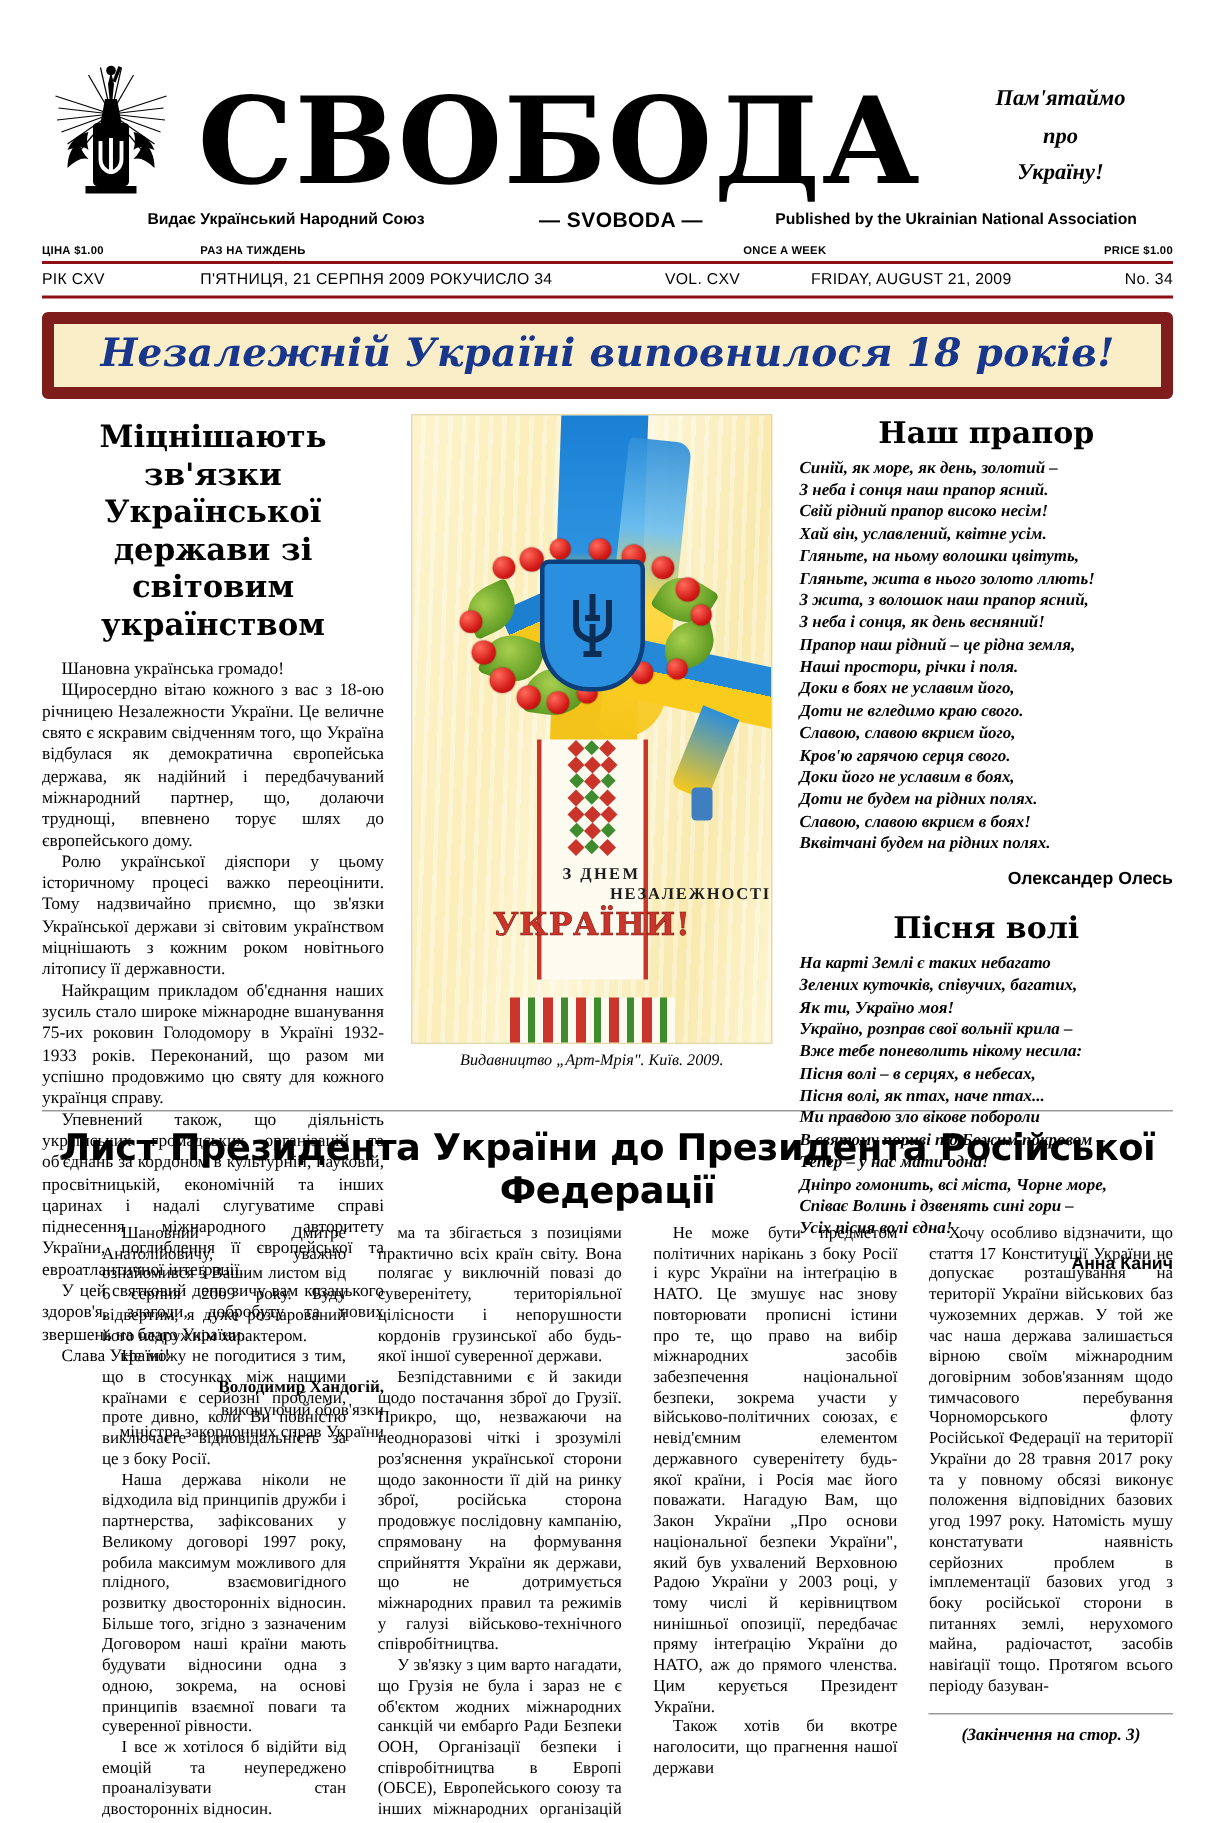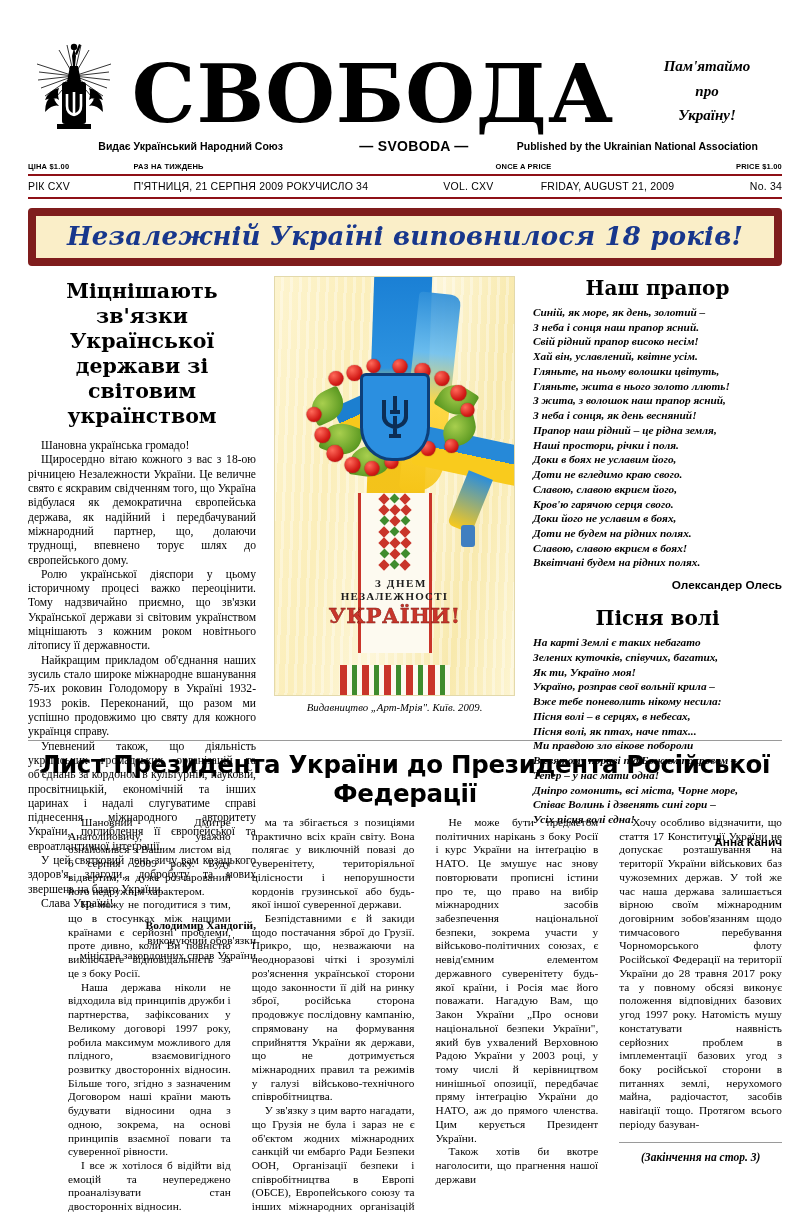--- a/index.html
+++ b/index.html
@@ -144,21 +144,21 @@
     background:#fdfaf0; border-left:3px solid #c9352a; border-right:3px solid #c9352a; }
   .rushnyk .row { height: 11px; display:flex; justify-content:center; gap:3px; align-items:center; }
   .rushnyk .d { width:8px; height:8px; background:#c9352a; transform: rotate(45deg); }
   .rushnyk .g { width:7px; height:7px; background:#3f8c2e; transform: rotate(45deg); }
   .rushnyk2 { position:absolute; left:50%; bottom:-2px; transform:translateX(-50%); width:110px; height:32px;
     background: repeating-linear-gradient(90deg,#c9352a 0 7px, #fdfaf0 7px 12px, #3f8c2e 12px 17px, #fdfaf0 17px 22px); }
   .poster-caption-art {
     position:absolute; left:0; right:0; top:300px; text-align:center;
   }
   .pc-1 { font-family:"Liberation Serif", serif; font-weight:700; font-size:11px; letter-spacing:1.6px; color:#1b1b1b;margin-left:13px; }
-  .pc-2 { font-family:"Liberation Serif", serif; font-weight:700; font-size:11px; letter-spacing:1.2px; color:#1b1b1b; margin-top:1px;}
+  .pc-2 { font-family:"Liberation Serif", serif; font-weight:700; font-size:11px; letter-spacing:1.2px; color:#1b1b1b; margin-top:1px;text-align:right;}
   .pc-3 { font-family:"DejaVu Serif", serif; font-weight:700; font-size:21px; color:#c9352a; margin-top:1px; letter-spacing:.5px;
           -webkit-text-stroke: .4px #7a1510; }
 
   .photo-credit {
     text-align:center; font-style: italic; font-size: 10.8px; margin-top: 5px;
   }
 
   .poem-head {
     font-family: "DejaVu Serif", serif; font-weight:700; font-size: 20px;
     text-align:center; margin: 0 0 5px;
@@ -246,21 +246,21 @@
   <div class="pubrow">
     <div class="pub-left">Видає Український Народний Союз</div>
     <div class="pub-mid">— SVOBODA —</div>
     <div class="pub-right">Published by the Ukrainian National Association</div>
   </div>
 
   <div class="priceband">
     <div class="pb-1">ЦІНА $1.00</div>
     <div class="pb-2">РАЗ НА ТИЖДЕНЬ</div>
     <div class="pb-3"></div>
-    <div class="pb-4">ONCE A PRICE</div>
+    <div class="pb-4">ONCE A WEEK</div>
     <div class="pb-5">PRICE $1.00</div>
   </div>
 
   <div class="dateband">
     <div class="db-1">РІК CXV</div>
     <div class="db-2">П'ЯТНИЦЯ, 21 СЕРПНЯ 2009 РОКУ</div>
     <div class="db-3">ЧИСЛО 34</div>
     <div class="db-4">VOL. CXV</div>
     <div class="db-5">FRIDAY, AUGUST 21, 2009</div>
     <div class="db-6">No. 34</div>

